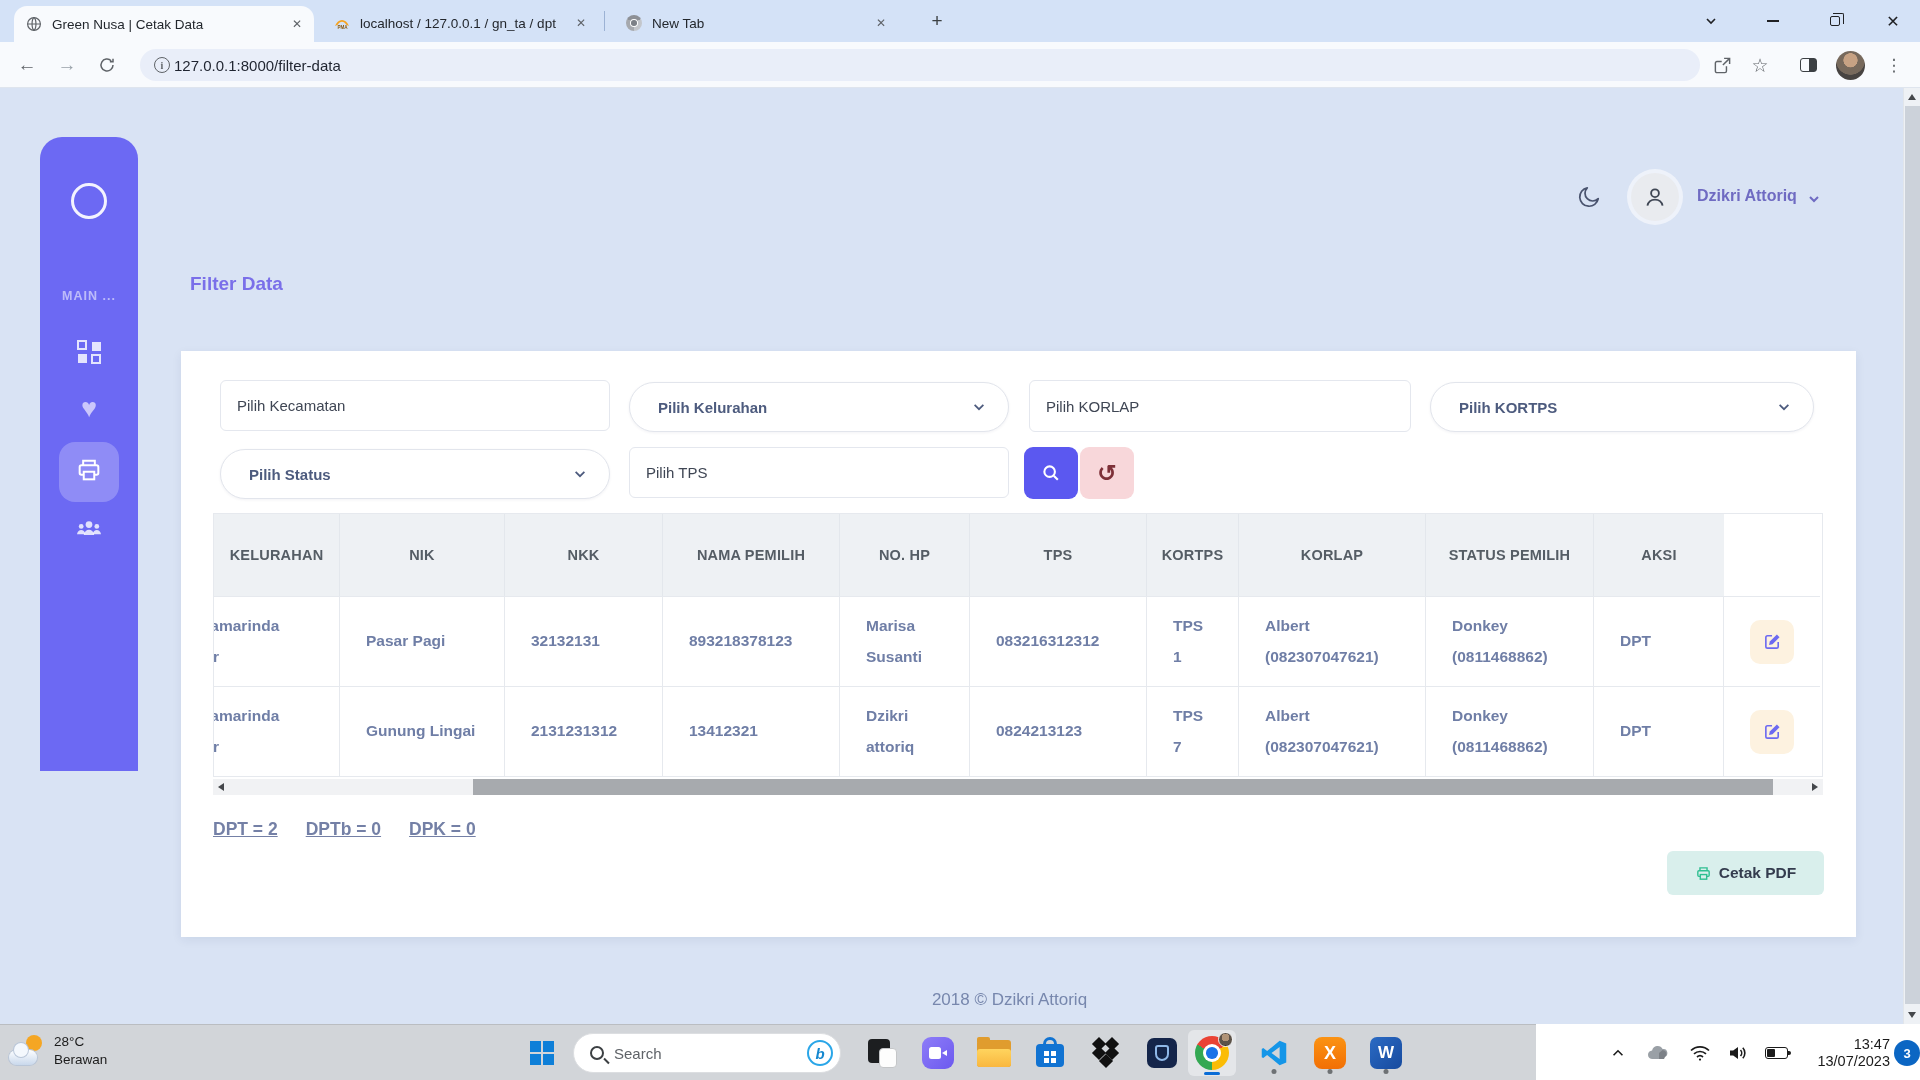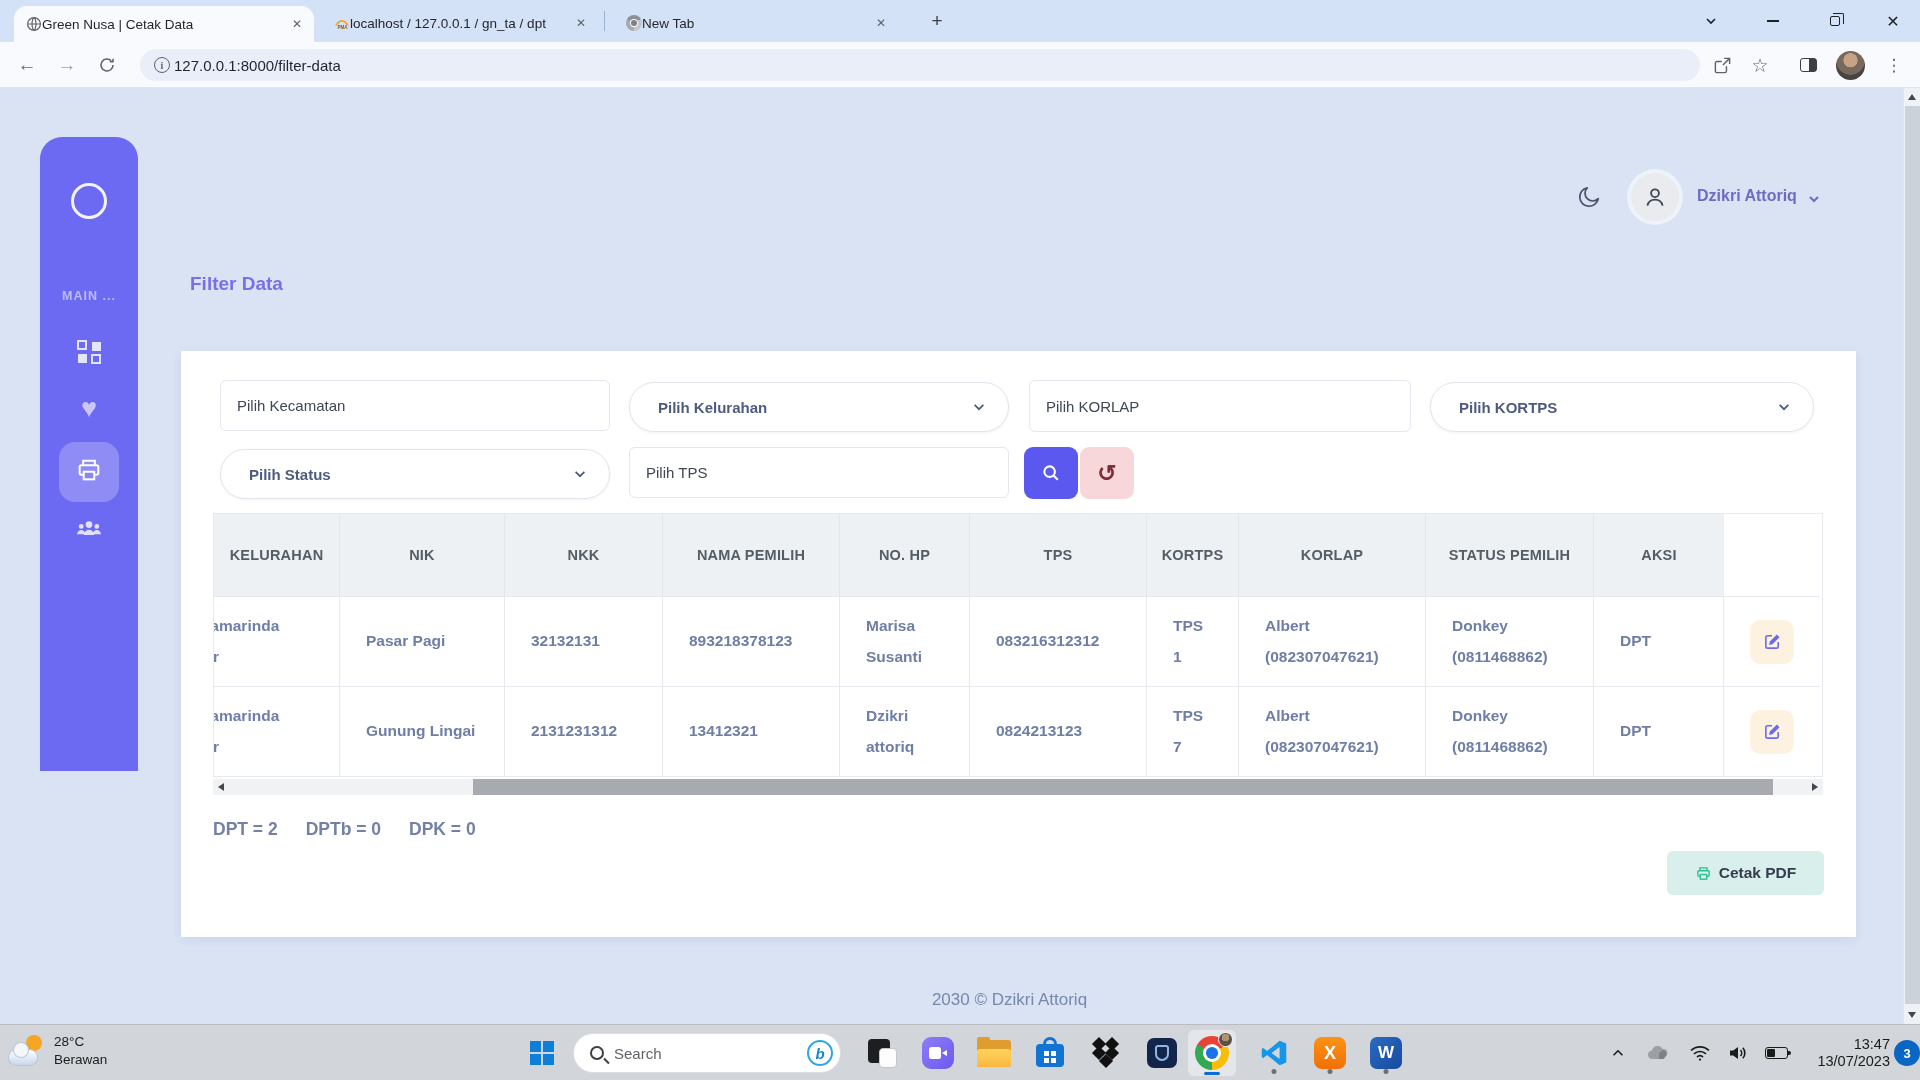--- a/index.html
+++ b/index.html
@@ -4,21 +4,21 @@
 <style>
   * { margin:0; padding:0; box-sizing:border-box; }
   html,body { width:1920px; height:1080px; overflow:hidden; font-family:"Liberation Sans", sans-serif; }
   .abs { position:absolute; }
 
   
   #tabstrip { position:relative; width:1920px; height:42px; background:#d4e2f7; }
   .tab { position:absolute; display:flex; align-items:center; cursor:default; }
   .tab-active { left:14px; top:6px; width:300px; height:36px; background:#f8fafd; border-radius:13px 13px 0 0; }
   .tab-idle { top:8px; height:30px; }
-  .tab-title { font-size:13.5px; color:#23272d; white-space:nowrap; overflow:hidden; flex:1; }
+  .tab-title { font-size:13.5px; color:#23272d; white-space:nowrap; overflow:hidden; flex:1; margin-left:10px; }
   .tab-close { width:18px; height:18px; display:flex; align-items:center; justify-content:center; font-size:12px; color:#5f6368; border-radius:50%; margin:0 8px; }
   .favicon { width:16px; height:16px; margin-left:12px; flex:0 0 16px; }
   .tab-divider { position:absolute; left:604px; top:11px; width:1px; height:20px; background:#9cb2d4; }
   .newtab-btn { position:absolute; left:924px; top:8px; width:26px; height:26px; border-radius:50%; display:flex; align-items:center; justify-content:center; font-size:19px; color:#3c4043; }
   .winctl { position:absolute; top:0; height:42px; width:46px; display:flex; align-items:center; justify-content:center; color:#202124; }
   .bar-min { width:12px; height:2px; background:#202124; }
   .restore { position:relative; width:10px; height:10px; border:1.4px solid #202124; border-radius:2px; }
   .restore::before { content:""; position:absolute; left:2px; top:-4.5px; width:10px; height:10px; border:1.4px solid #202124; border-left:none; border-bottom:none; border-radius:0 2px 0 0; }
 
   #toolbar { position:relative; width:1920px; height:46px; background:#f8fafd; border-bottom:1px solid #dfe5ee; }
@@ -75,33 +75,33 @@
   .th-kec > span { transform:translateX(-13px); white-space:nowrap; }
   .edit-btn { width:48px; height:44px; border-radius:10px; background:#fdf2e0; display:flex; align-items:center; justify-content:center; }
 
   
   .hscroll { position:absolute; left:32px; top:428px; width:1610px; height:16px; background:#f1f2f4; }
   .hs-thumb { position:absolute; left:260px; top:0; width:1300px; height:16px; background:#a7aaae; }
   .tri { width:0; height:0; position:absolute; }
   .tri-l { top:4px; left:5px; border-top:4px solid transparent; border-bottom:4px solid transparent; border-right:6px solid #44474b; }
   .tri-r { top:4px; right:5px; border-top:4px solid transparent; border-bottom:4px solid transparent; border-left:6px solid #44474b; }
 
-  .summary { position:absolute; left:32px; top:468px; display:flex; gap:28px; font-size:17.5px; font-weight:600; color:#7480a6; }
+  .summary { position:absolute; left:32px; top:468px; display:flex; gap:28px; font-size:17.5px; font-weight:600; color:#7480a6;text-decoration:underline; }
   .btn-cetak { position:absolute; left:1486px; top:500px; width:157px; height:44px; border-radius:6px; background:#d9efec; display:flex; align-items:center; justify-content:center; gap:7px; font-size:15.5px; font-weight:800; color:#343c4e; }
 
   .footer { position:absolute; left:0; top:902px; width:1903px; padding-left:116px; text-align:center; font-size:17px; color:#7787ad; }
 
   
   .vscroll { position:absolute; right:0; top:0; width:17px; height:936px; background:#eef1f5; border-left:1px solid #e1e5ea; }
   .vs-thumb { position:absolute; left:1px; top:18px; width:15px; height:898px; background:#ccd2da; }
   .tri-u { left:4px; top:6px; border-left:4px solid transparent; border-right:4px solid transparent; border-bottom:6px solid #44474b; }
   .tri-d { left:4px; bottom:6px; border-left:4px solid transparent; border-right:4px solid transparent; border-top:6px solid #44474b; }
 
   
-  #taskbar { position:relative; width:1920px; height:56px; background:#d2d5d9; border-top:1px solid #babdc1; }
+  #taskbar { position:relative; width:1536px; height:56px; background:#d2d5d9; border-top:1px solid #babdc1; }
   .tk-slot { position:absolute; top:6px; width:44px; height:44px; display:flex; align-items:center; justify-content:center; }
   .tk-dot { position:absolute; bottom:1px; left:50%; transform:translateX(-50%); width:5px; height:5px; border-radius:50%; background:#6e7174; }
   .weather { position:absolute; left:8px; top:7px; display:flex; align-items:center; gap:8px; }
   .wx-ic { position:relative; width:38px; height:38px; }
   .wx-sun { position:absolute; right:4px; top:3px; width:16px; height:16px; border-radius:50%; background:#f5a623; }
   .wx-cloud { position:absolute; left:1px; bottom:5px; width:28px; height:15px; border-radius:10px; background:linear-gradient(#fdfeff,#c9d8ec); box-shadow:0 0 0 1px #b9c6d8; }
   .wx-cloud::before { content:""; position:absolute; left:5px; top:-7px; width:14px; height:14px; border-radius:50%; background:#f4f8fd; box-shadow:0 0 0 1px #b9c6d8; }
   .wx-txt { font-size:13.5px; color:#1c1c1c; line-height:1.35; }
   .start-ic { display:grid; grid-template-columns:11px 11px; grid-gap:2px; }
   .start-ic span { width:11px; height:11px; background:#0e7fd8; }
@@ -453,21 +453,21 @@
     <div class="btn-cetak">
       <svg width="17" height="17" viewBox="0 0 24 24" fill="none" stroke="#2fbf91" stroke-width="2">
         <path d="M7 8V4h10v4"></path>
           <rect x="4" y="8" width="16" height="8" rx="1.5"></rect>
           <rect x="7.5" y="13.5" width="9" height="6.5" fill="#d9efec"></rect>
       </svg>
       <span>Cetak PDF</span>
     </div>
   </div>
 
-  <div class="footer">2030 © Dzikri Attoriq</div>
+  <div class="footer">2018 © Dzikri Attoriq</div>
 
   <div class="vscroll">
     <span class="tri tri-u"></span>
     <span class="vs-thumb"></span>
     <span class="tri tri-d"></span>
   </div>
 </div>
 
 <div id="taskbar">
   <div class="weather">

